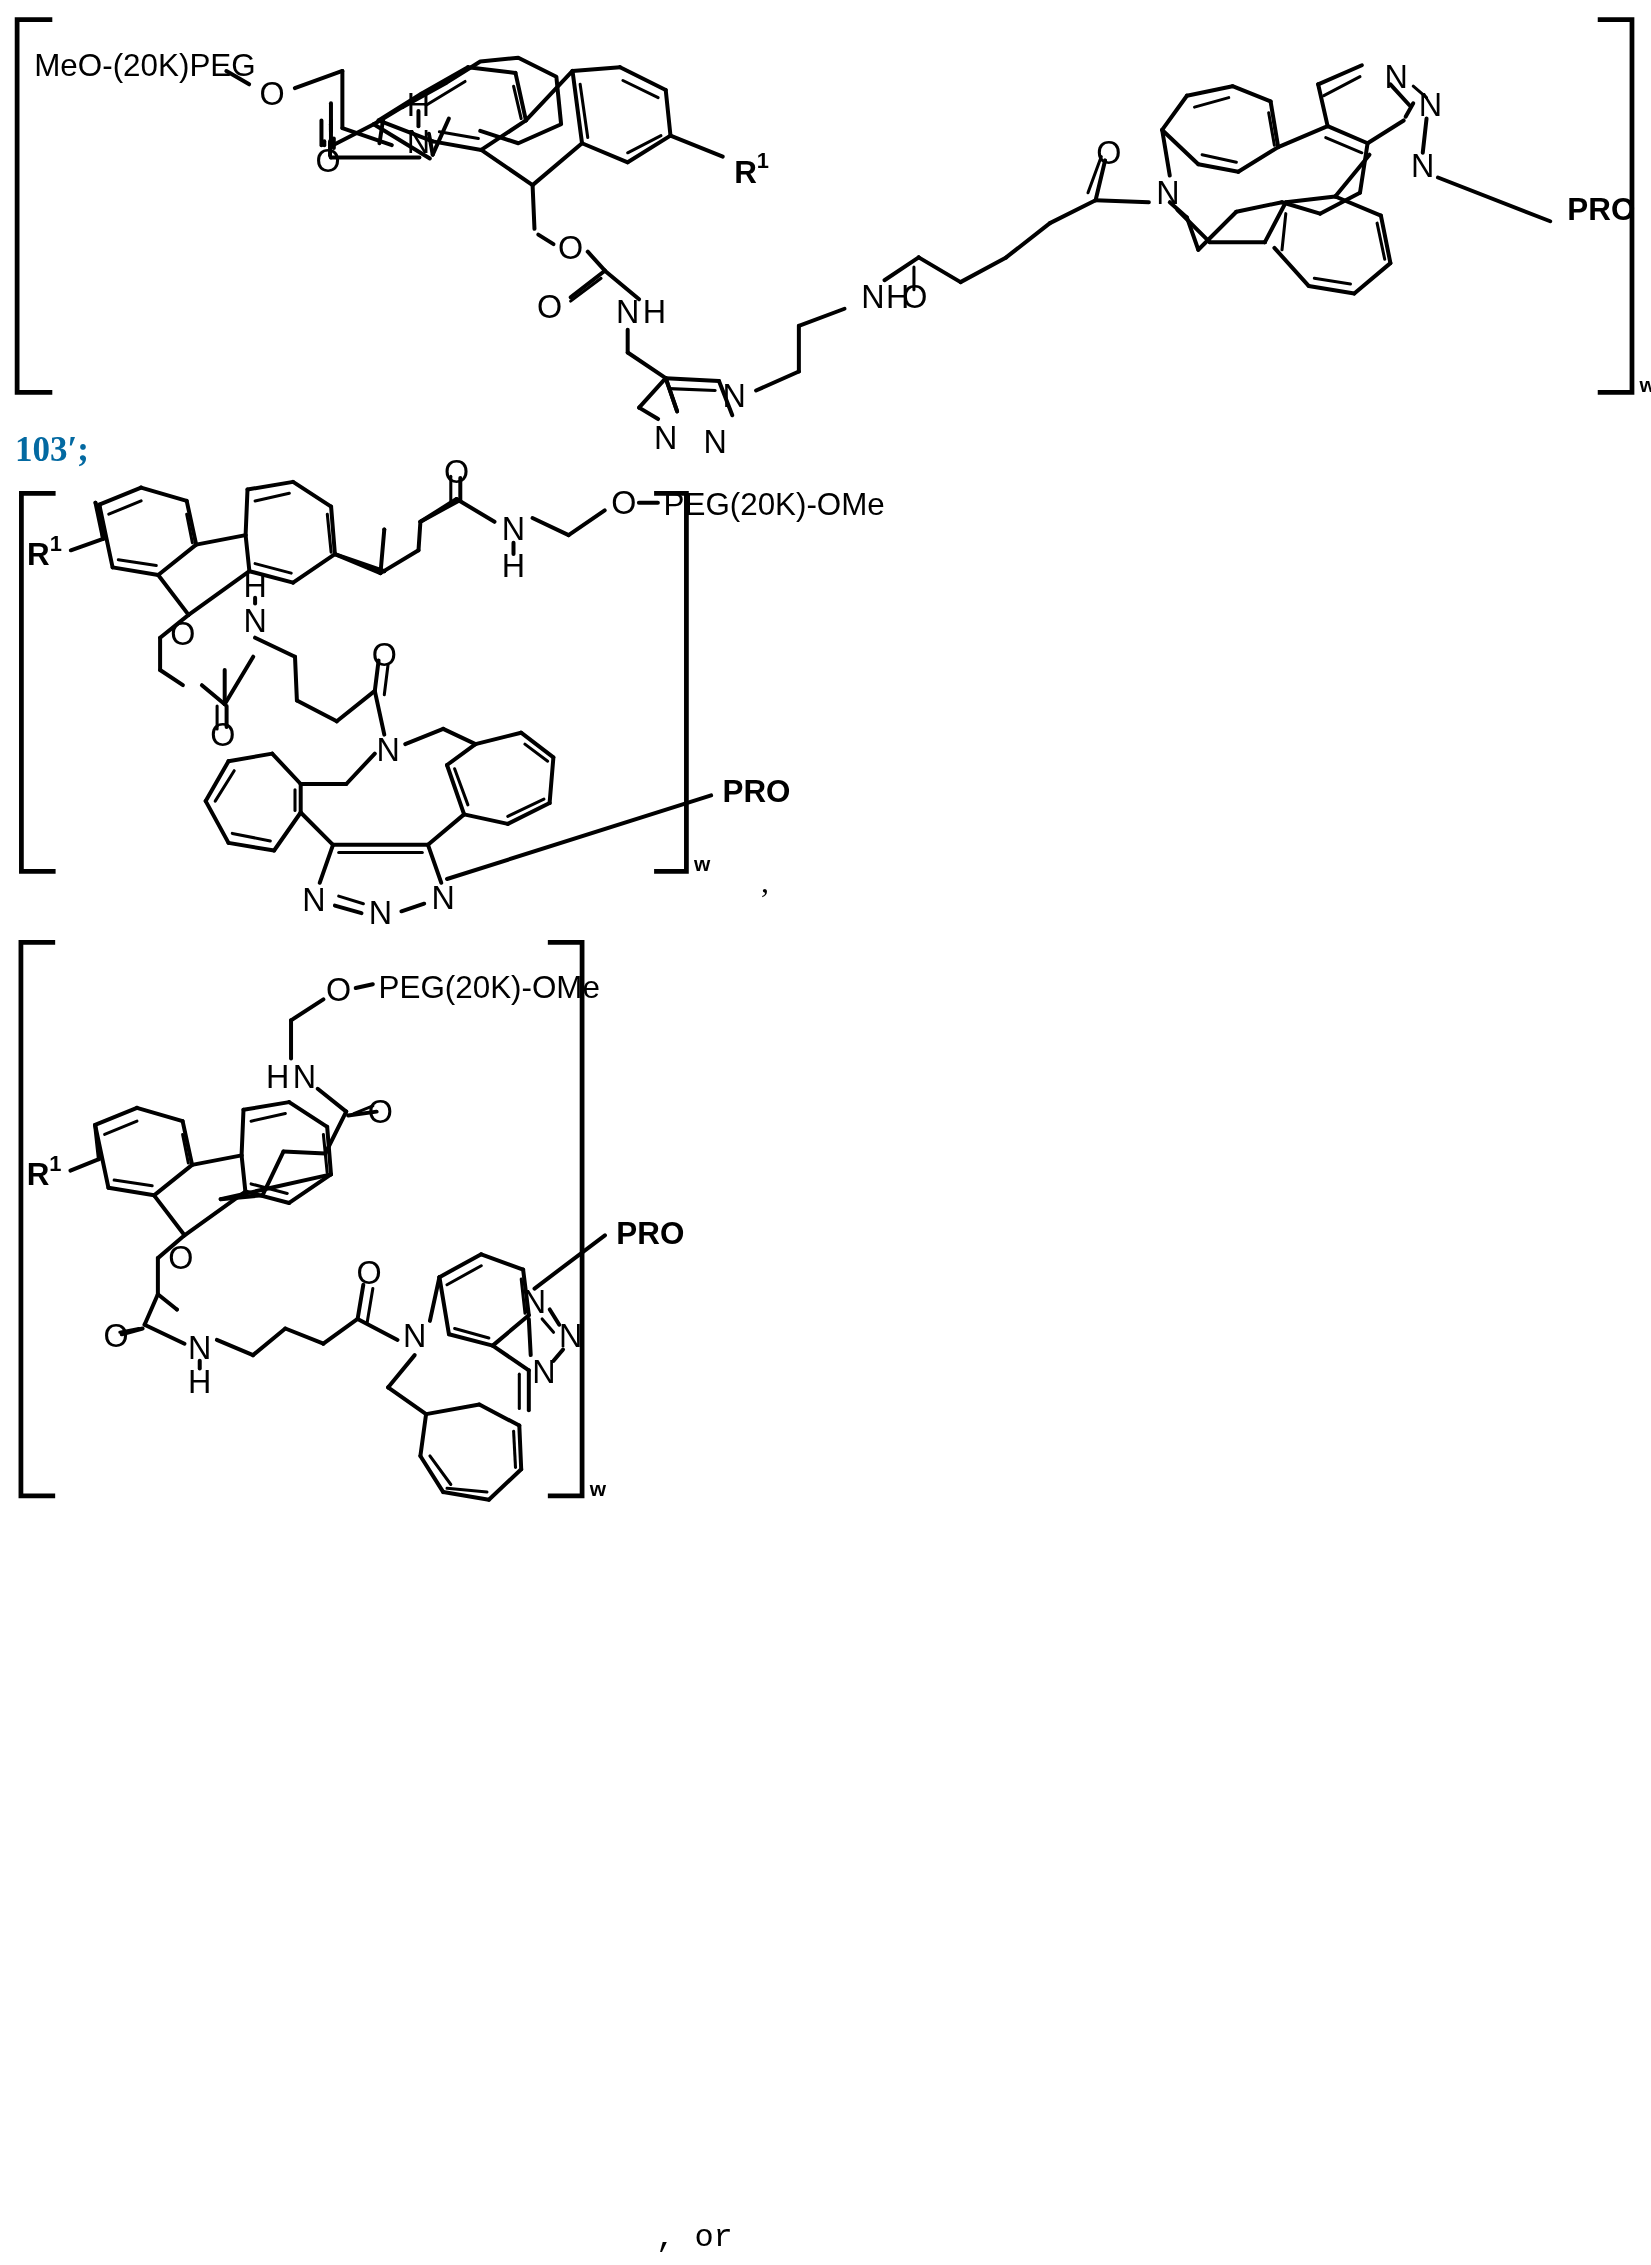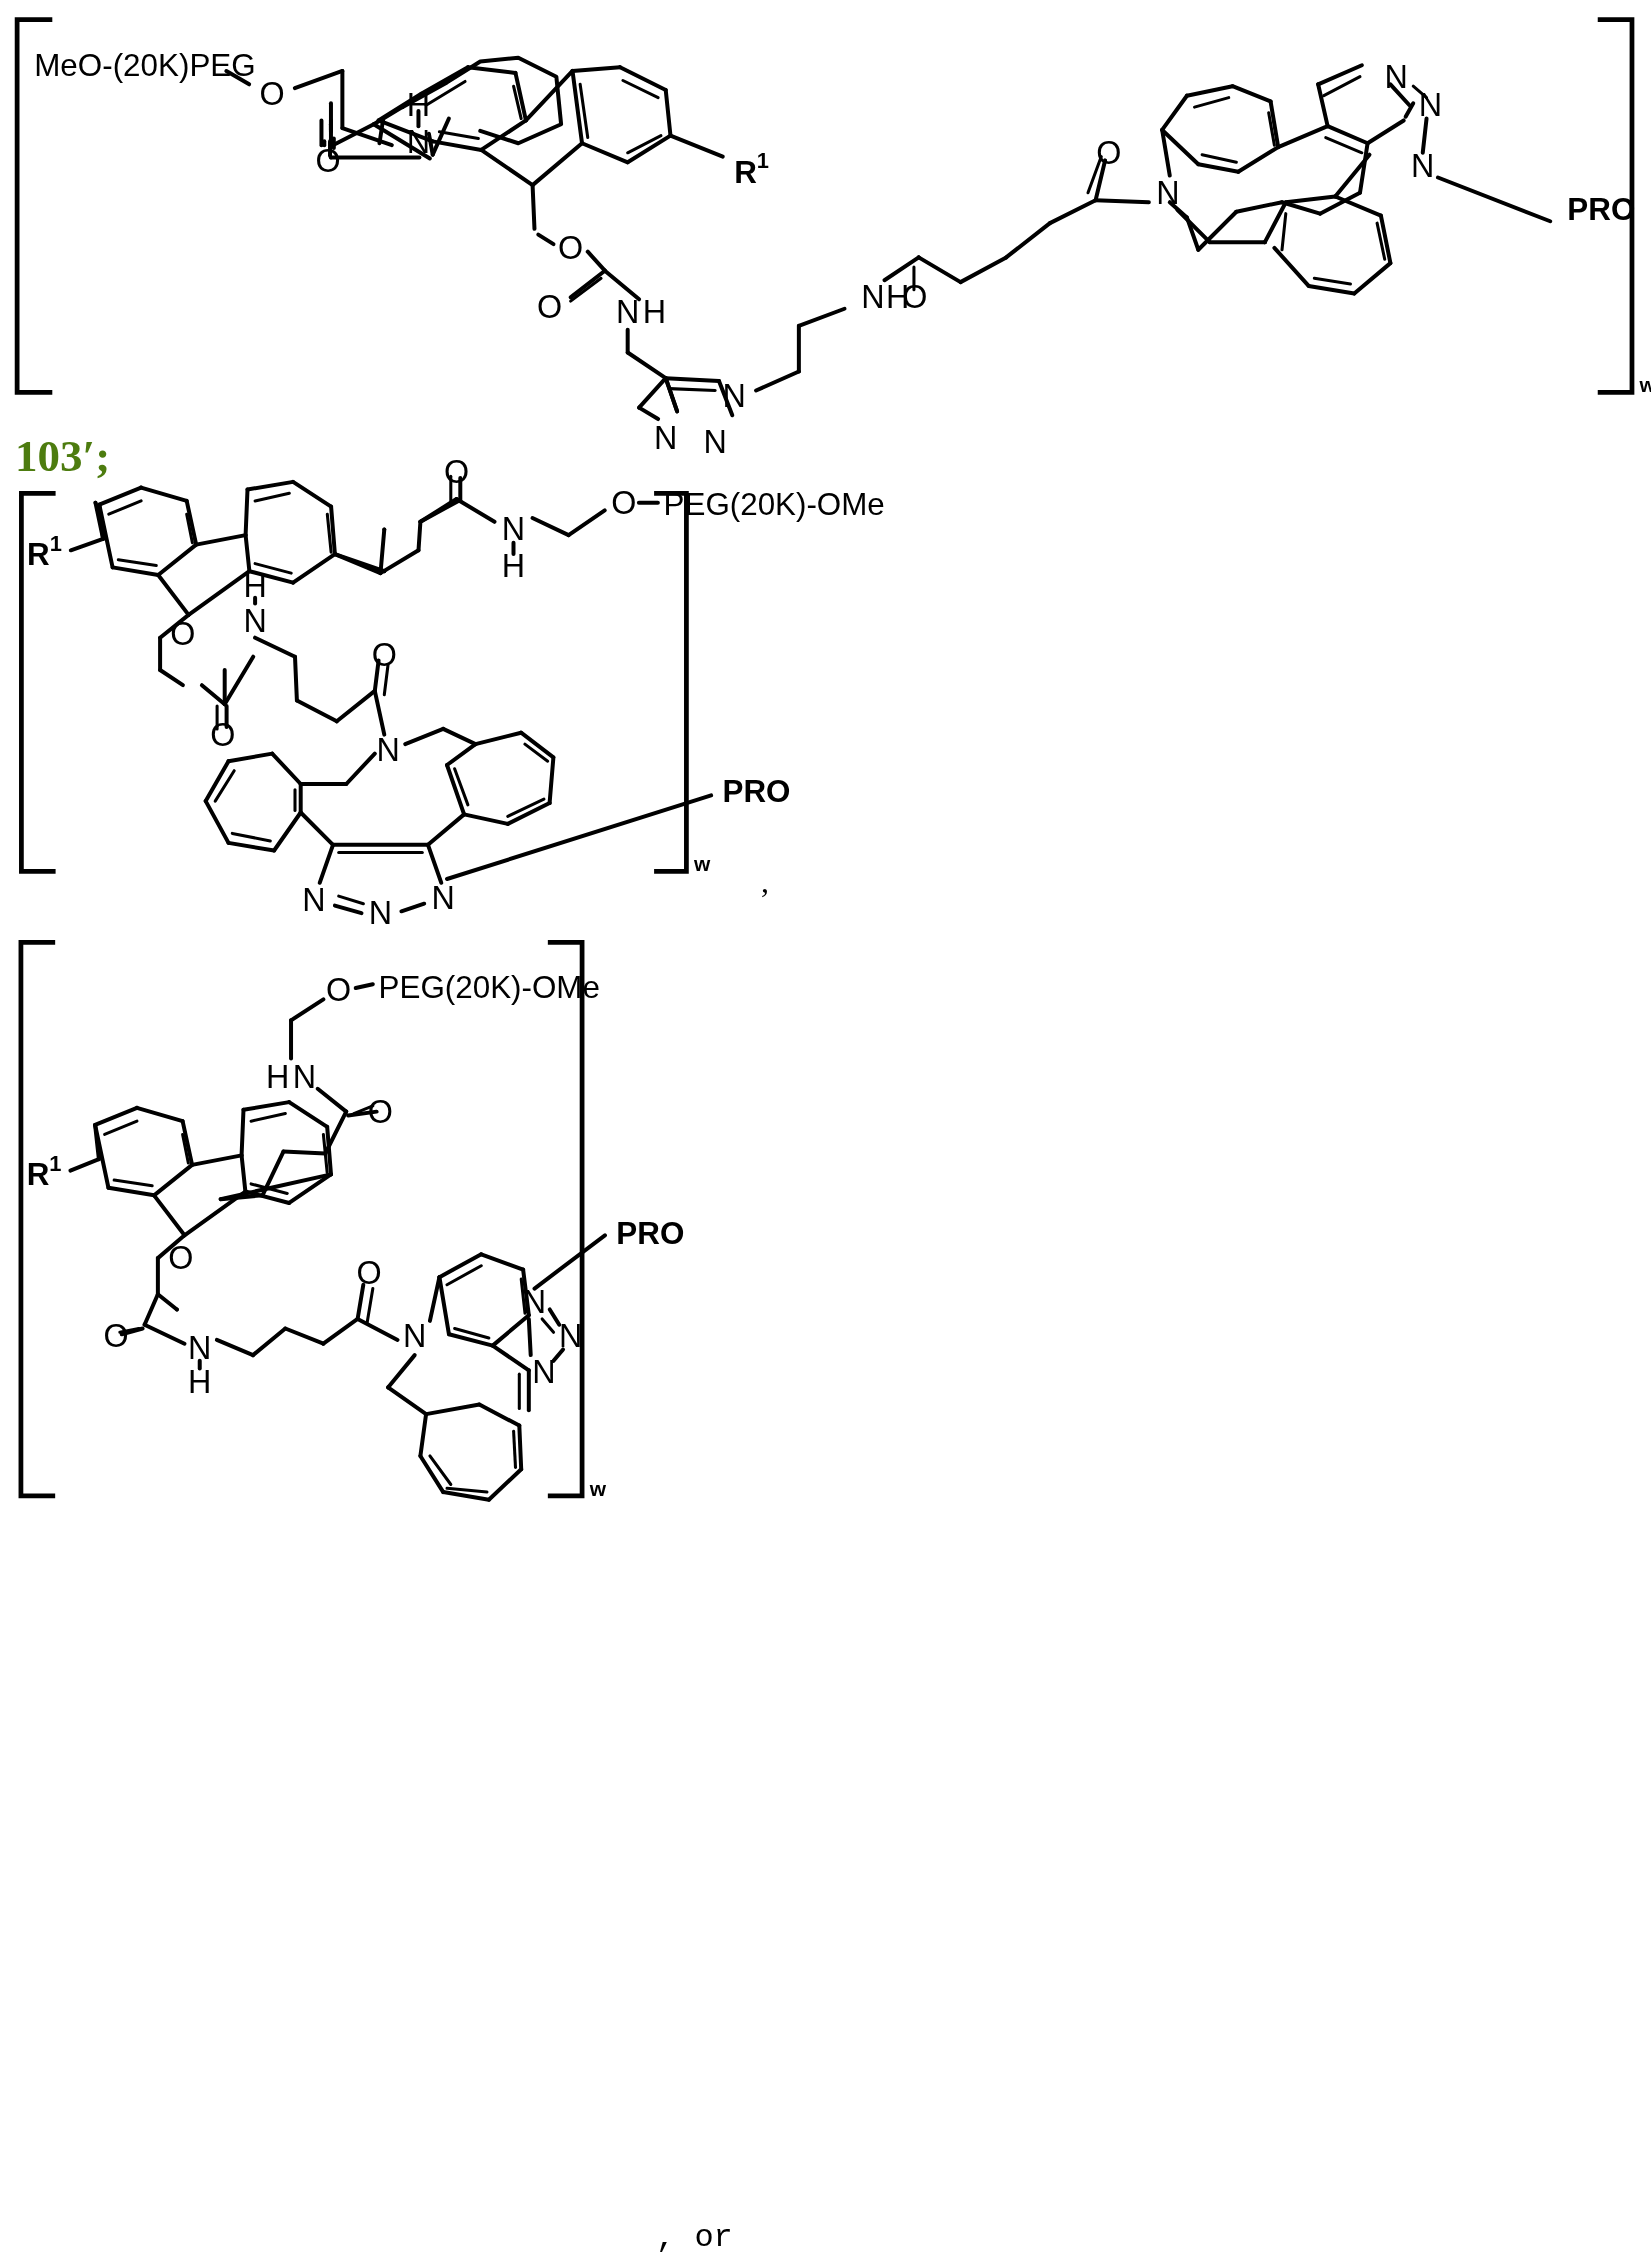--- a/index.html
+++ b/index.html
@@ -20,21 +20,21 @@
   .lbl{
     font-family:"Liberation Sans", sans-serif;
     font-size:33px;fill:#000;dominant-baseline:central;
   }
   .lbl-b{font-weight:bold;}
   .sub{font-size:22px;}
   .supn{font-size:23px;}
   .brk{stroke:#000;fill:none;stroke-width:5;stroke-linecap:butt;}
   .figlabel{
     position:absolute;font-family:"Liberation Serif", serif;
-    font-weight:bold;font-size:45px;color:#4d7c0f;white-space:nowrap;
+    font-weight:bold;font-size:35px;color:#0369a1;white-space:nowrap;
   }
   .plaintext{
     position:absolute;font-family:"Liberation Serif", serif;
     font-size:32px;color:#000;white-space:nowrap;
   }
 </style>
 </head>
 <body>
 
 <div class="page">

